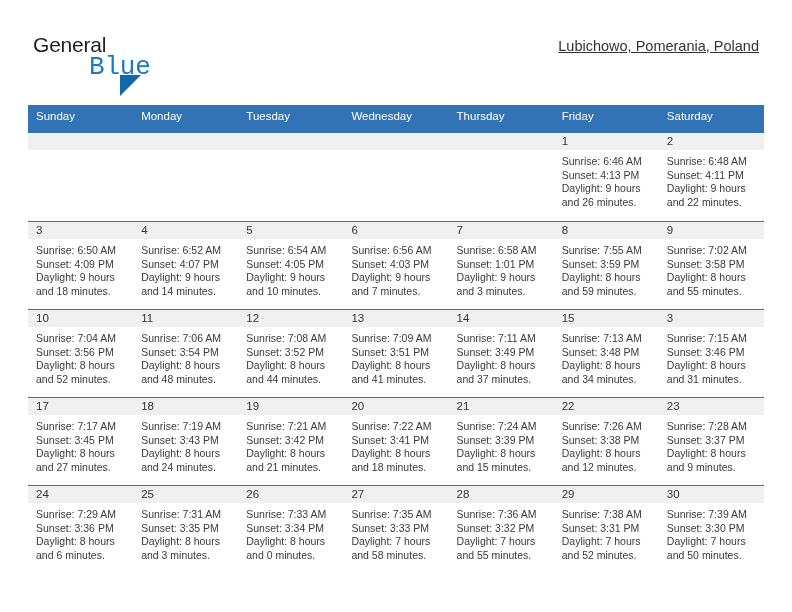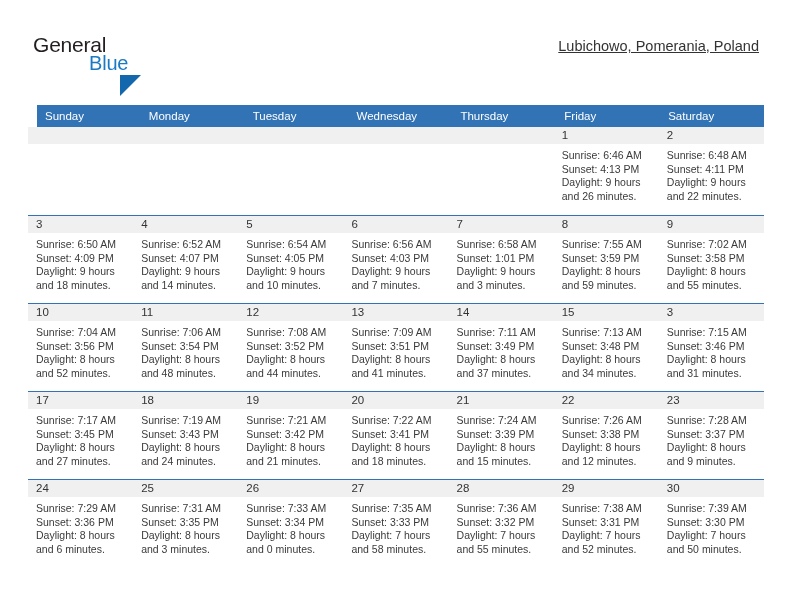--- a/index.html
+++ b/index.html
@@ -36,24 +36,24 @@
     top: 0;
     font-size: 21px;
     letter-spacing: -0.2px;
     color: #231f20;
     font-family: "Liberation Sans", sans-serif;
   }
   .logo-blue {
     position: absolute;
     left: 56px;
     top: 19px;
-    font-size: 20px;
+    font-size: 26px;
     letter-spacing: -0.2px;
     color: #1a7bc4;
-    font-family: Liberation Sans, sans-serif;
+    font-family: Liberation Mono, monospace;
   }
   .logo-triangle {
     position: absolute;
     left: 87px;
     top: 42px;
     width: 0;
     height: 0;
     border-top: 21px solid #1267ad;
     border-right: 21px solid transparent;
   }
@@ -85,22 +85,21 @@
   .calendar {
     position: absolute;
     left: 28px;
     top: 105px;
     width: 736px;
   }
 
   .weekday-row {
     display: flex;
     background: #3173b5;
-    height: 22px;
-    margin-left: 9px;
+    height: 28px;
   }
   .weekday-cell {
     flex: 1 1 0;
     color: #ffffff;
     font-size: 11.5px;
     line-height: 22px;
     padding-left: 8px;
     box-sizing: border-box;
     overflow: hidden;
     white-space: nowrap;

